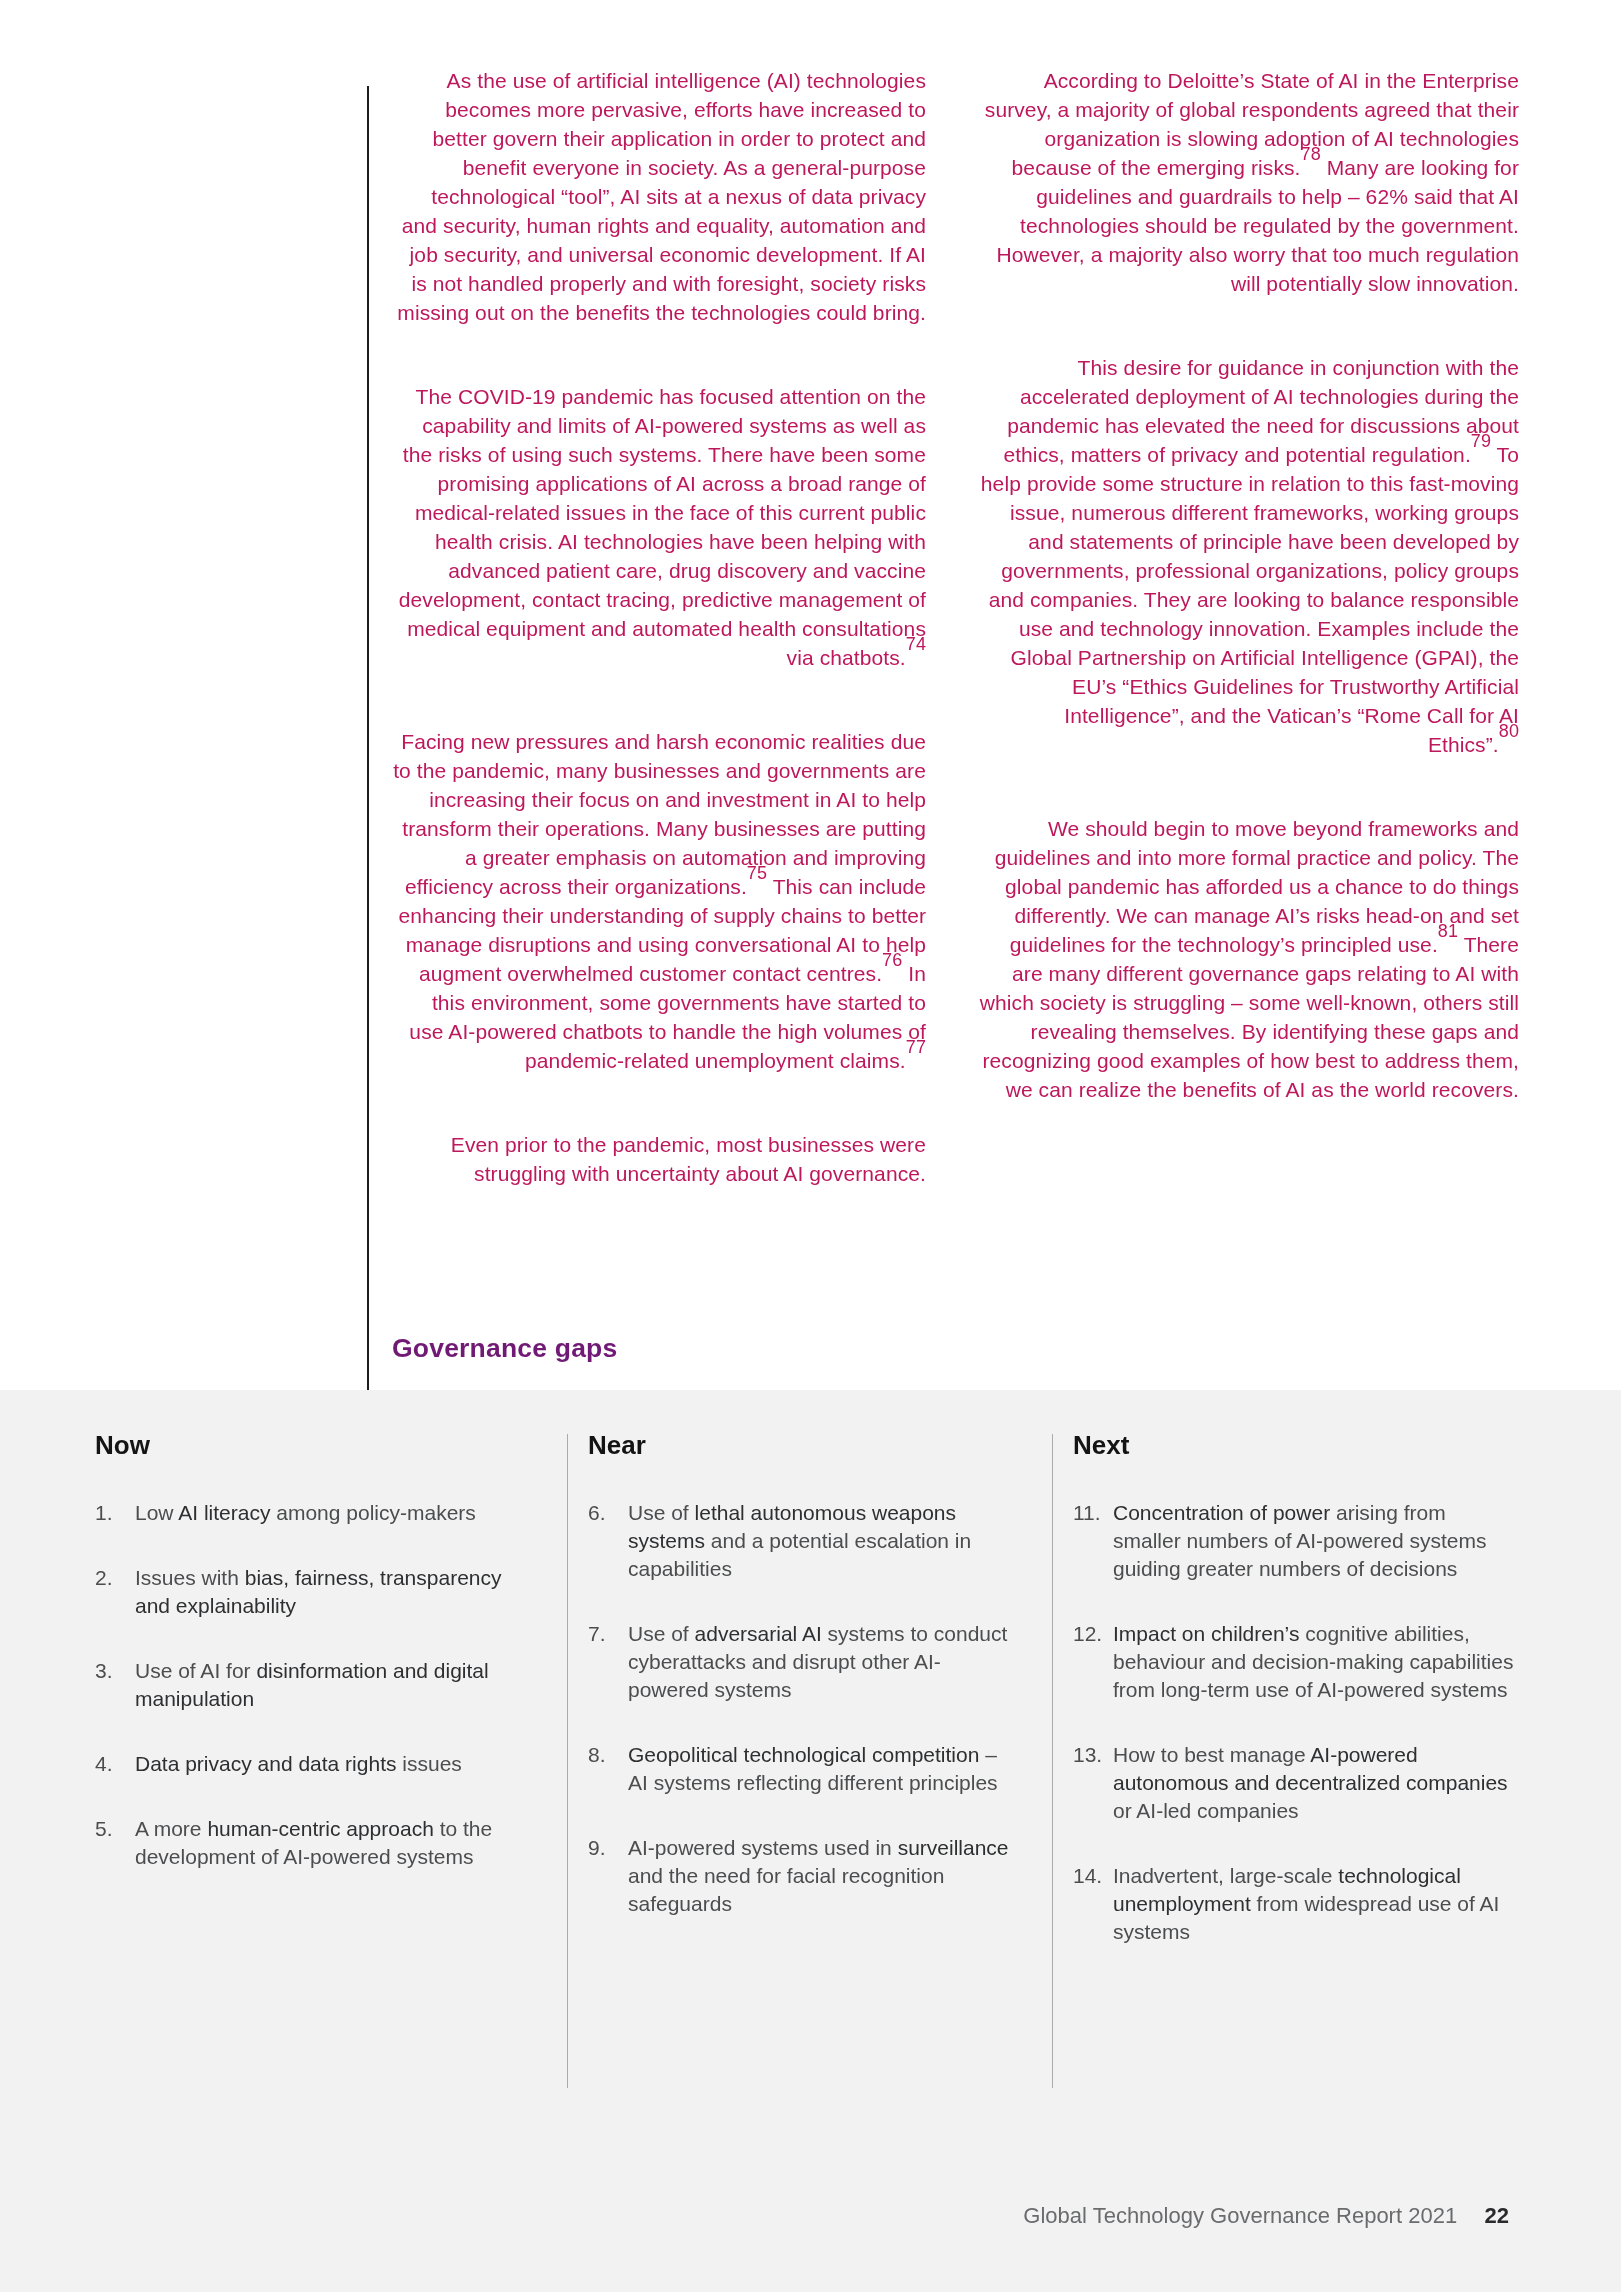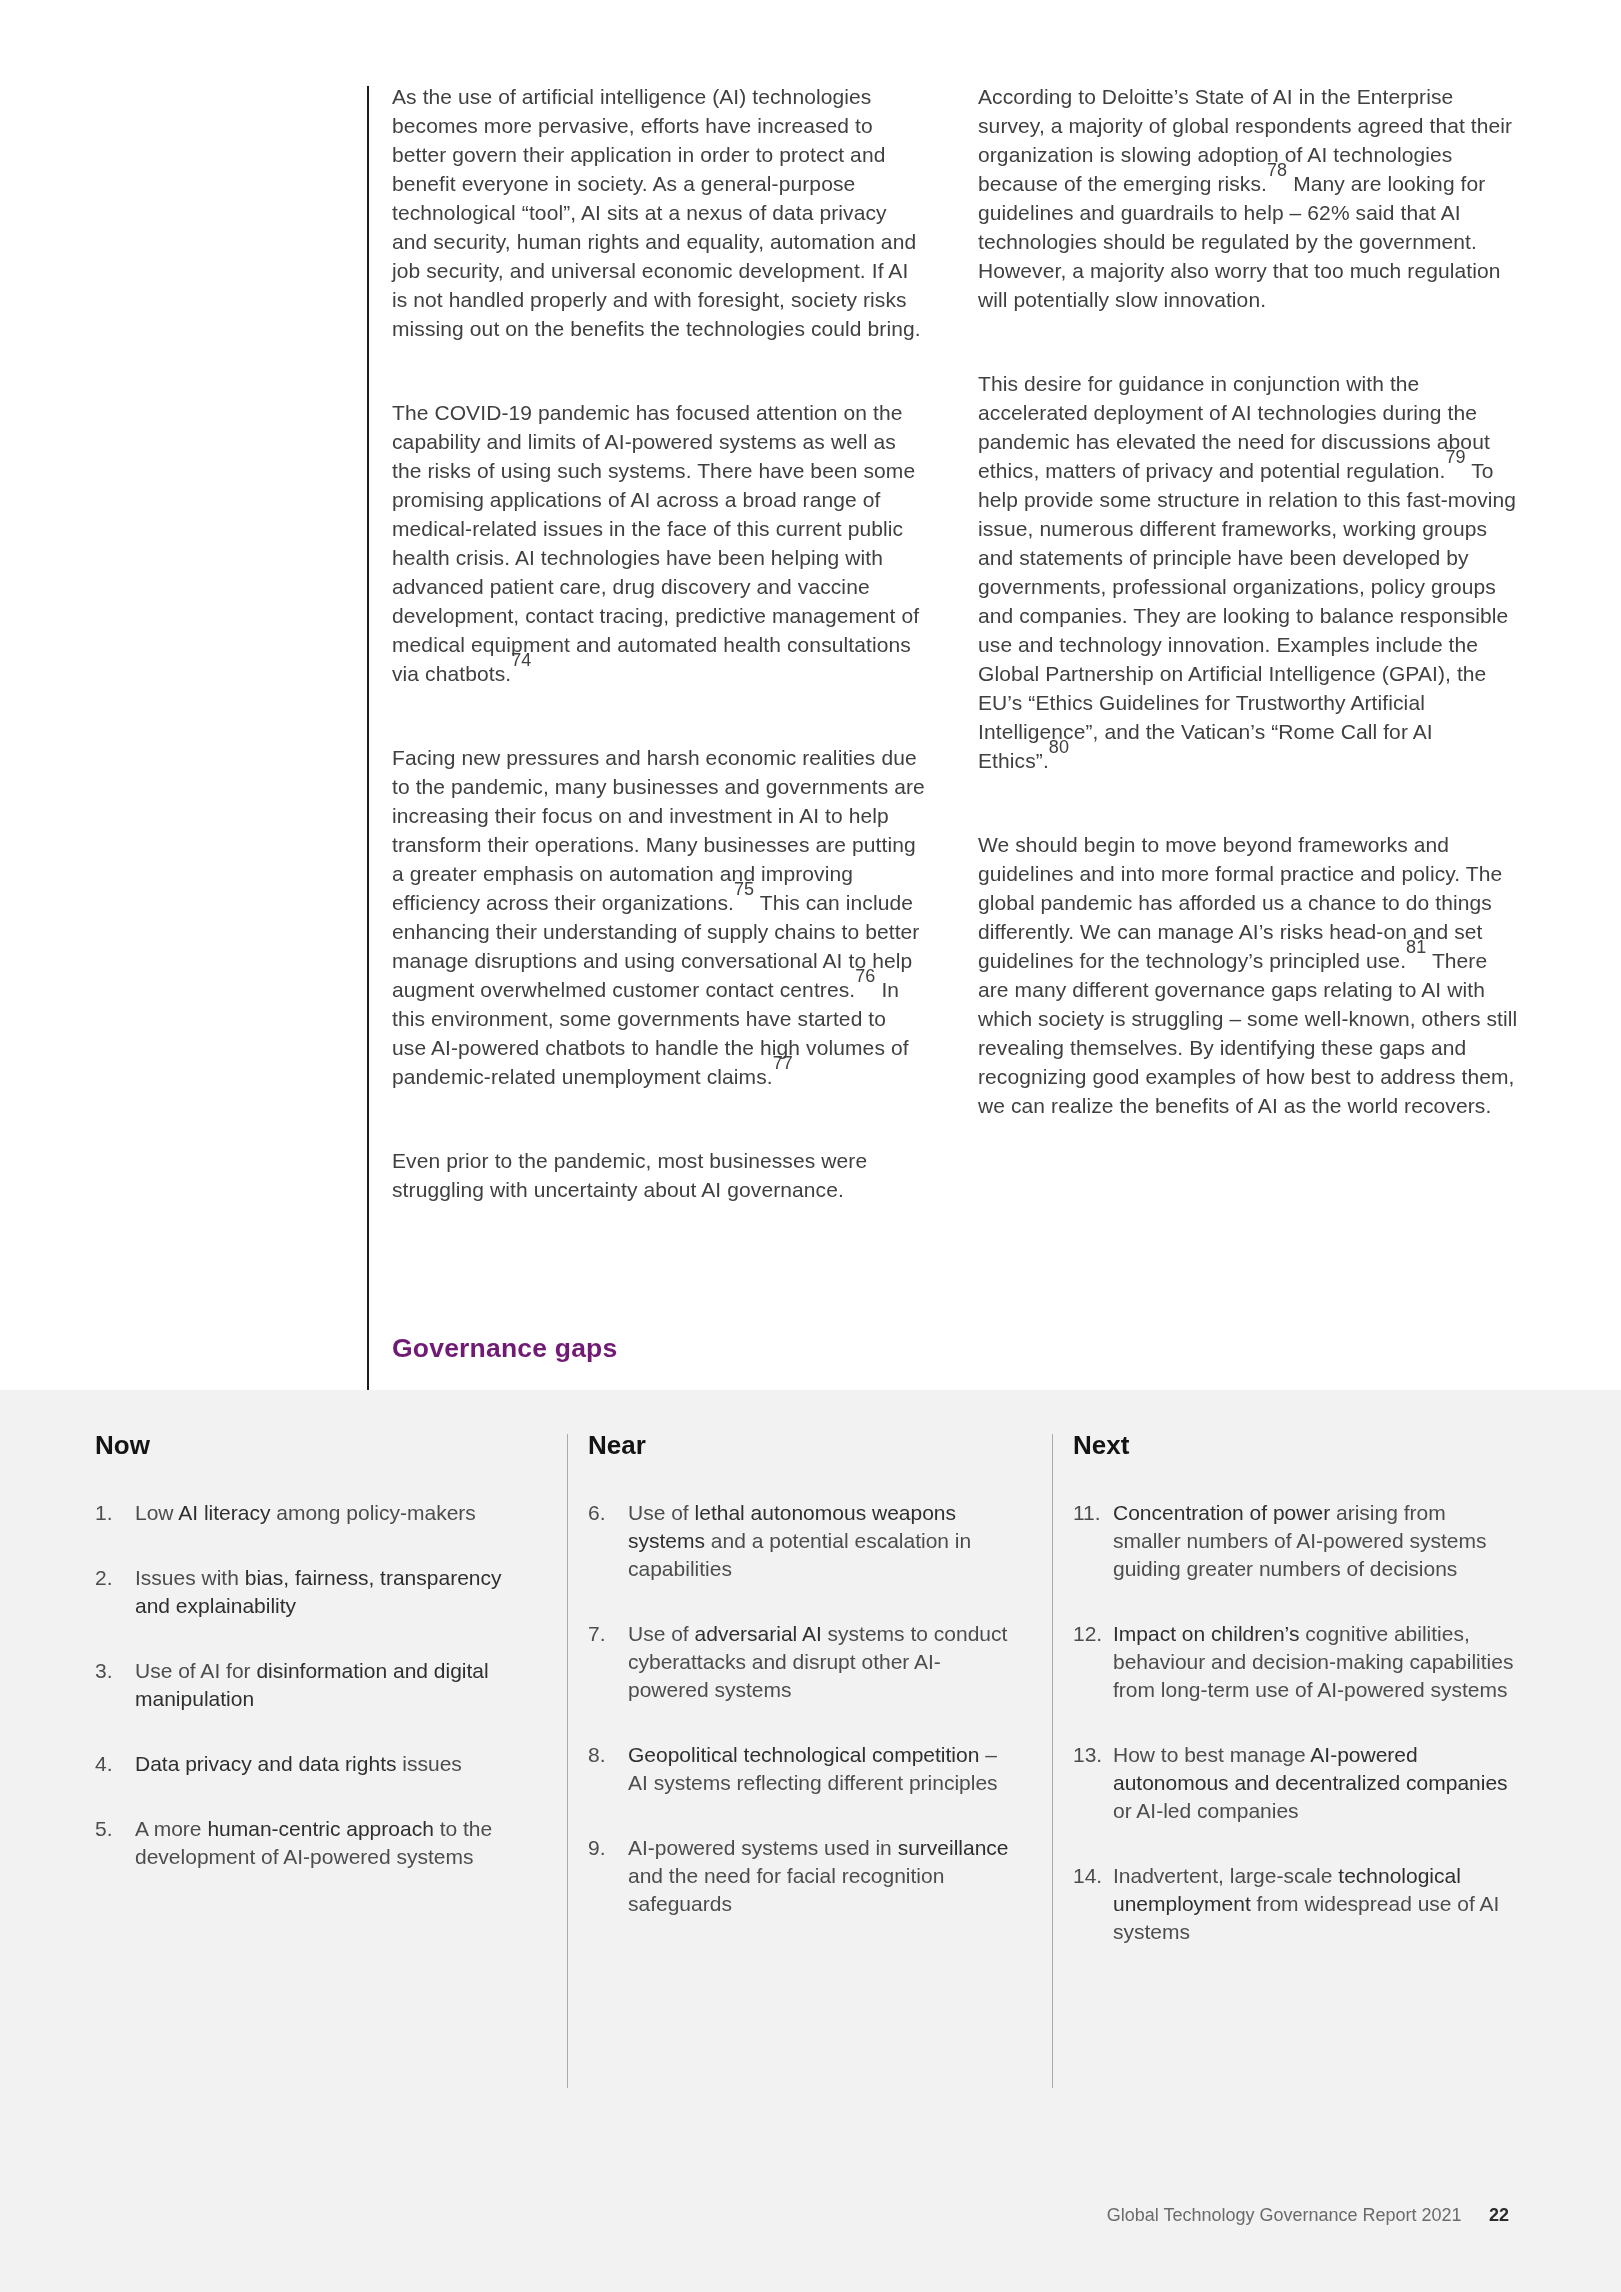--- a/index.html
+++ b/index.html
@@ -11,23 +11,23 @@
     color:#4c4d4f;
     overflow:hidden;
   }
   
   .left-rule{
     position:absolute;left:367px;top:86px;width:2px;height:1304px;
     background:#1c1c1c;
   }
   
   .body-col{
-    position:absolute;top:82px;
+    position:absolute;top:66px;
     font-size:21px;line-height:29px;font-weight:400;
-    color:#404040;letter-spacing:0.1px;
+    color:#be185d;letter-spacing:0.1px;text-align:right;
   }
   .body-col.left{left:392px;width:534px;}
   .body-col.right{left:978px;width:541px;}
   .body-col p{margin:0 0 55px 0;}
   .body-col p:last-child{margin-bottom:0;}
   sup{font-size:18px;line-height:0;position:relative;top:-6.9px;}
   
   .section-heading{
     position:absolute;left:392px;top:1333px;margin:0;
     font-size:26.5px;font-weight:700;color:#701a75;letter-spacing:0.2px;
@@ -56,21 +56,21 @@
   .gap-item b{font-weight:400;color:#2e2f31;}
   .divider{
     position:absolute;top:1434px;width:1px;height:654px;background:#ababab;
   }
   .divider.d1{left:567px;}
   .divider.d2{left:1052px;}
   
   .footer{
     position:absolute;top:2204px;right:112px;
     display:flex;align-items:baseline;gap:27.4px;
-    font-size:18px;line-height:23.5px;
+    font-size:22px;line-height:23.5px;
   }
   .footer .ftitle{color:#6a6b6d;}
   .footer .fpage{color:#2b2b2d;font-weight:700;}
 </style>
 </head>
 <body>
 
 <div class="page">
 
   <div class="left-rule"></div>

